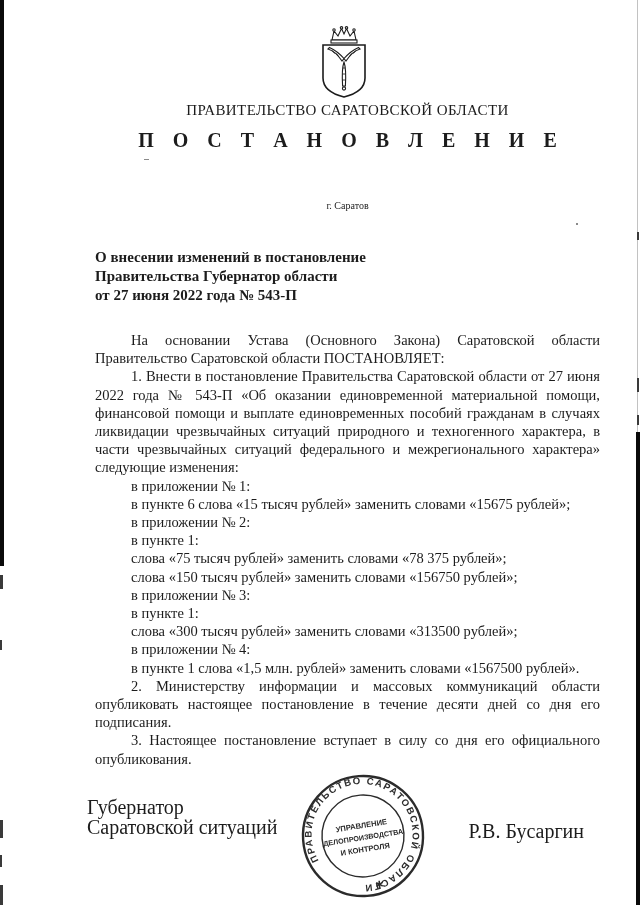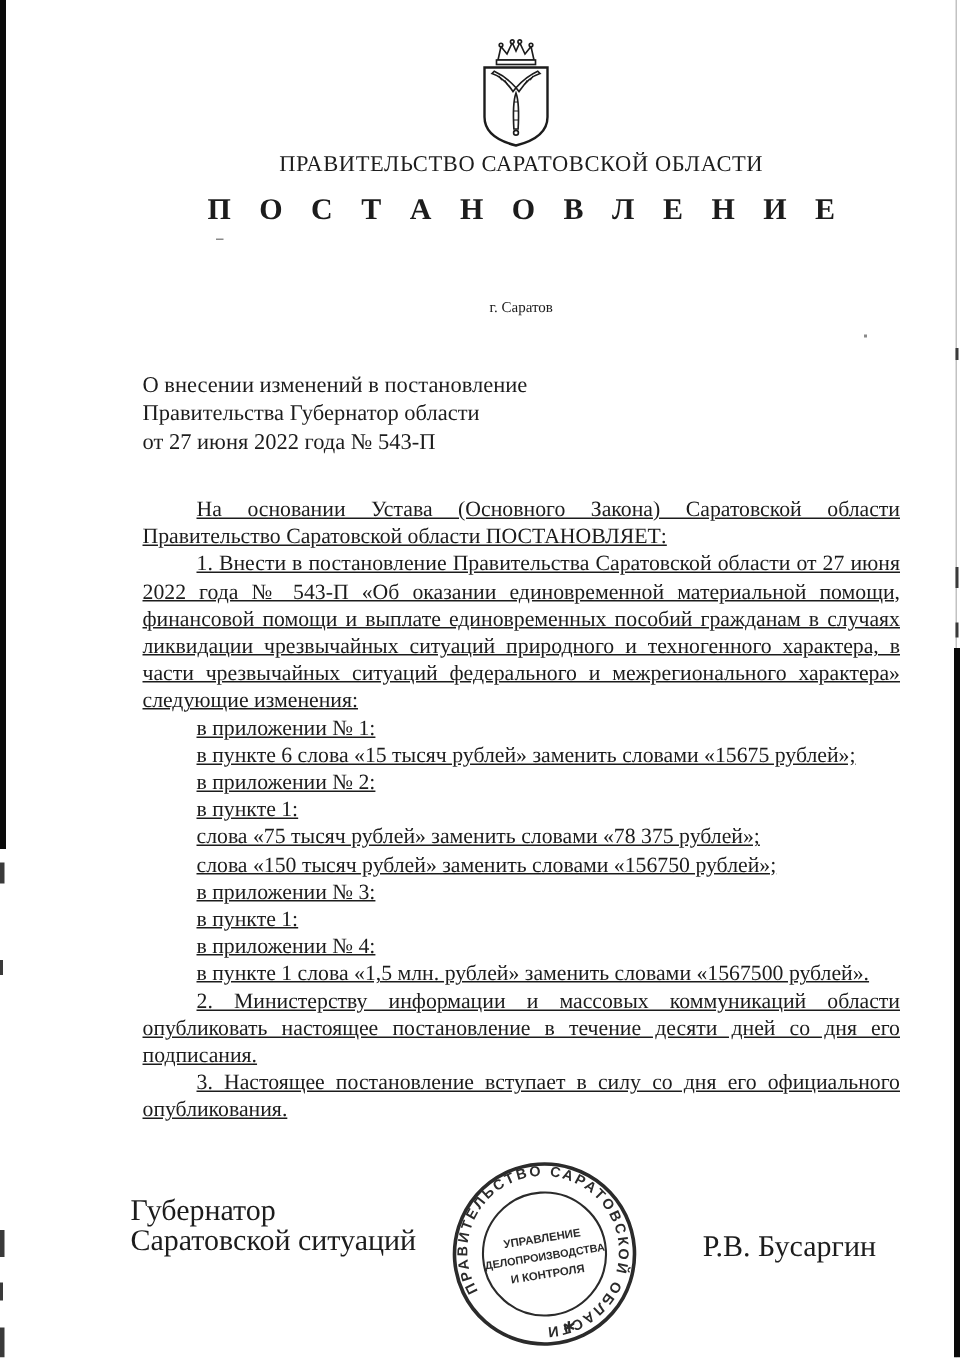--- a/index.html
+++ b/index.html
@@ -14,24 +14,24 @@
   .edge-right-faint{position:absolute;right:2px;top:0;width:1px;height:905px;background:#c2c2c2;}
   .edge-right-solid{position:absolute;right:0;top:432px;width:4px;height:473px;background:#0a0a0a;}
   .speck{position:absolute;background:#8a8a8a;}
 
   .centered{position:absolute;left:95px;width:505px;text-align:center;}
   .org-name{top:102px;font-size:15px;letter-spacing:0.4px;}
   .doc-type{top:129px;font-size:20px;font-weight:bold;letter-spacing:7px;padding-left:7px;box-sizing:border-box;}
   .date-line{top:163px;font-size:17px;}
   .city{top:200px;font-size:10px;}
 
-  .subject{position:absolute;left:95px;top:248px;width:505px;font-weight:normal;font-size:15px;line-height:19px;}
+  .subject{position:absolute;left:95px;top:248px;width:505px;font-weight:bold;font-size:15px;line-height:19px;}
   .subject div{white-space:nowrap;}
 
-  .doc-body{position:absolute;left:95px;top:331px;width:505px;font-size:14.5px;line-height:18.2px;text-decoration:underline;}
+  .doc-body{position:absolute;left:95px;top:331px;width:505px;font-size:14.5px;line-height:18.2px;}
   .doc-body p{margin:0;}
   .doc-body p.para{text-indent:36px;text-align:justify;}
   .doc-body p.item{padding-left:36px;white-space:nowrap;}
 
   .sig-block{position:absolute;left:87px;top:797px;width:505px;font-size:20px;font-weight:normal;}
   .sig-title{line-height:20px;}
   .sig-name{position:absolute;right:8px;top:23px;white-space:nowrap;}
 
   .emblem{position:absolute;left:320px;top:26px;}
   .stamp{position:absolute;left:297px;top:770px;width:132px;height:132px;}
@@ -95,20 +95,21 @@
       <p class="para">На основании Устава (Основного Закона) Саратовской области Правительство Саратовской области ПОСТАНОВЛЯЕТ:</p>
       <p class="para">1. Внести в постановление Правительства Саратовской области от 27 июня 2022 года № 543-П «Об оказании единовременной материальной помощи, финансовой помощи и выплате единовременных пособий гражданам в случаях ликвидации чрезвычайных ситуаций природного и техногенного характера, в части чрезвычайных ситуаций федерального и межрегионального характера» следующие изменения:</p>
       <p class="item">в приложении № 1:</p>
       <p class="item">в пункте 6 слова «15 тысяч рублей» заменить словами «15675 рублей»;</p>
       <p class="item">в приложении № 2:</p>
       <p class="item">в пункте 1:</p>
       <p class="item">слова «75 тысяч рублей» заменить словами «78 375 рублей»;</p>
       <p class="item">слова «150 тысяч рублей» заменить словами «156750 рублей»;</p>
       <p class="item">в приложении № 3:</p>
       <p class="item">в пункте 1:</p>
+      <p class="item">слова «300 тысяч рублей» заменить словами «313500 рублей»;</p>
       <p class="item">в приложении № 4:</p>
       <p class="item">в пункте 1 слова «1,5 млн. рублей» заменить словами «1567500 рублей».</p>
       <p class="para">2. Министерству информации и массовых коммуникаций области опубликовать настоящее постановление в течение десяти дней со дня его подписания.</p>
       <p class="para">3. Настоящее постановление вступает в силу со дня его официального опубликования.</p>
     </div>
 
   <div class="sig-block">
     <div class="sig-title">Губернатор</div>
     <div class="sig-title">Саратовской ситуаций</div>
     <div class="sig-name">Р.В. Бусаргин</div>

